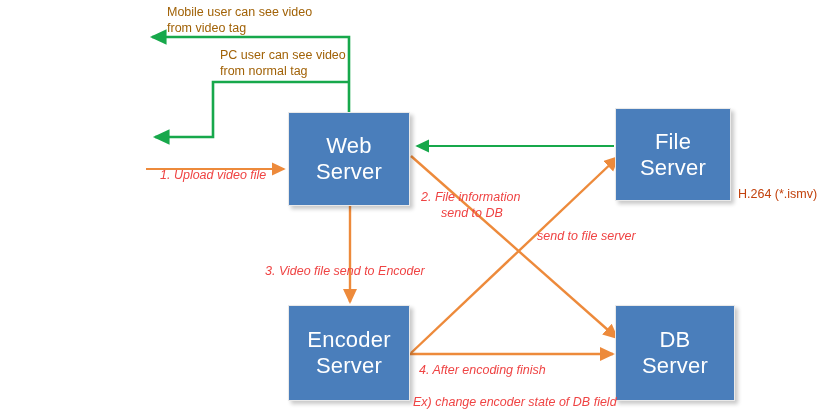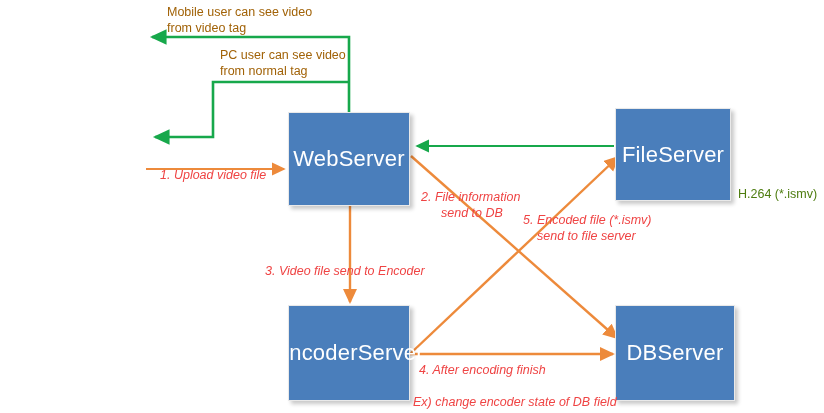--- a/index.html
+++ b/index.html
@@ -26,21 +26,21 @@
     height: 413px;
     pointer-events: none;
   }
   .node-box {
     position: absolute;
     box-sizing: border-box;
     background: #4A7EBB;
     border: 1px solid #e9e9e9;
     box-shadow: 3px 3px 4px rgba(0,0,0,0.22);
     display: flex;
-    flex-direction: row;
+    flex-direction: column;
     align-items: center;
     justify-content: center;
     color: #ffffff;
     font-size: 22px;
     line-height: 1.18;
     letter-spacing: 0.2px;
     font-weight: 400;
     text-align: center;
     padding: 4px 0;
   }
@@ -62,21 +62,21 @@
   }
   .node-ellipse .ln { display: block; }
   .lbl {
     position: absolute;
     font-size: 12.5px;
     line-height: 1.32;
     white-space: pre;
   }
   .lbl-black { color: #a16207; }
   .lbl-red { color: #ef4444; font-style: italic; }
-  .lbl-plain { color: #4d7c0f; font-size: 12.5px; }
+  .lbl-plain { color: #c2410c; font-size: 12.5px; }
 </style>
 </head>
 <body>
 
 <div id="canvas">
 
   <svg id="wires" viewBox="0 0 824 413">
     <defs>
       <marker id="ah-orange" markerWidth="7" markerHeight="7" refX="5.6" refY="3" orient="auto">
         <path d="M0,0 L6.4,3 L0,6 z" fill="#ED8A3B"></path>
@@ -150,18 +150,17 @@
   <div class="lbl lbl-red" style="left:160px; top:167px;">1. Upload video file</div>
 
   <div class="lbl lbl-red" style="left:421px; top:189px;">2. File information</div>
   <div class="lbl lbl-red" style="left:441px; top:205px;">send to DB</div>
 
   <div class="lbl lbl-red" style="left:265px; top:263px;">3. Video file send to Encoder</div>
 
   <div class="lbl lbl-red" style="left:419px; top:362px;">4. After encoding finish</div>
   <div class="lbl lbl-red" style="left:413px; top:394px;">Ex) change encoder state of DB field</div>
 
-  <div class="lbl lbl-red" style="left:523px; top:212px;">5. Encoded file (*.ismv)</div>
   <div class="lbl lbl-red" style="left:537px; top:228px;">send to file server</div>
 
   <div class="lbl lbl-plain" style="left:738px; top:186px;">H.264 (*.ismv)</div>
 
 </div>
 
 </body></html>

